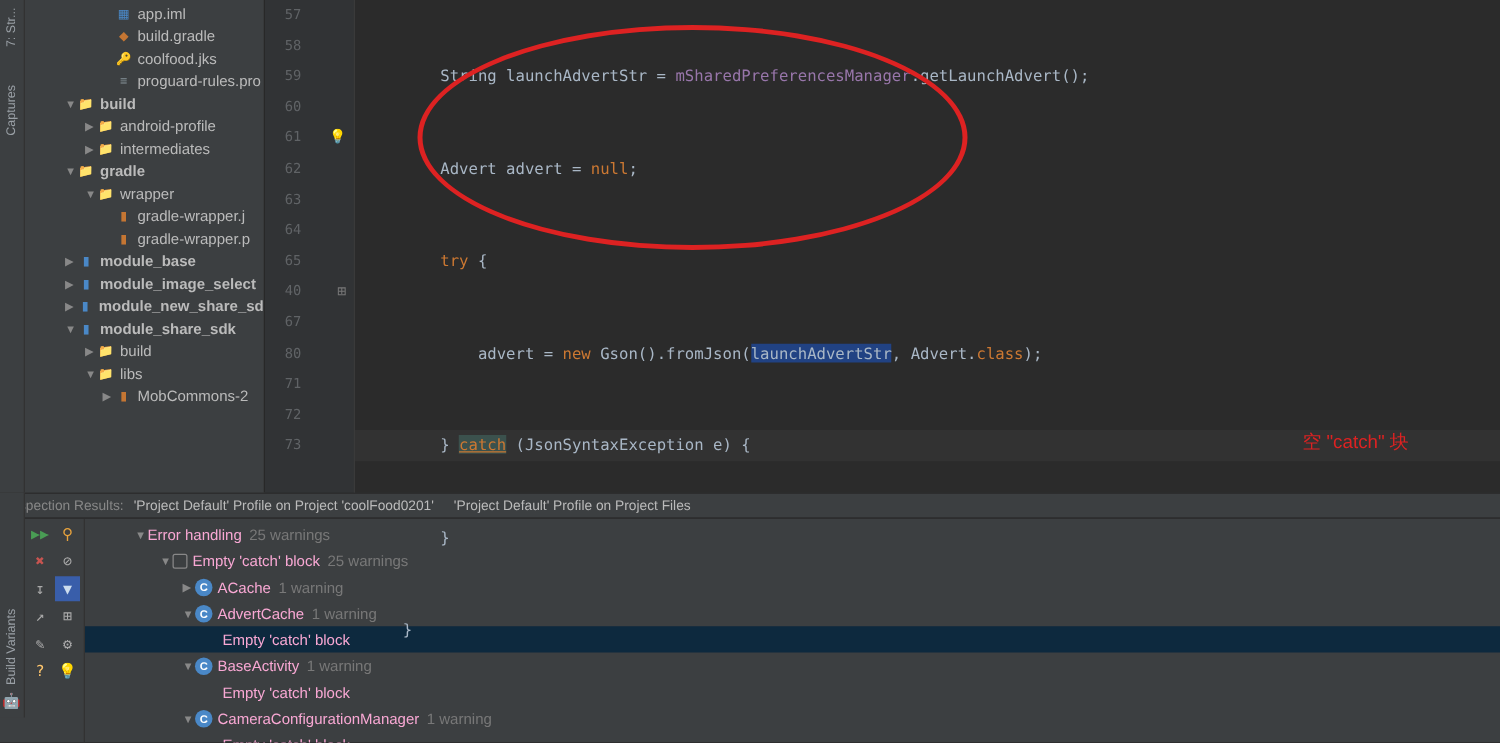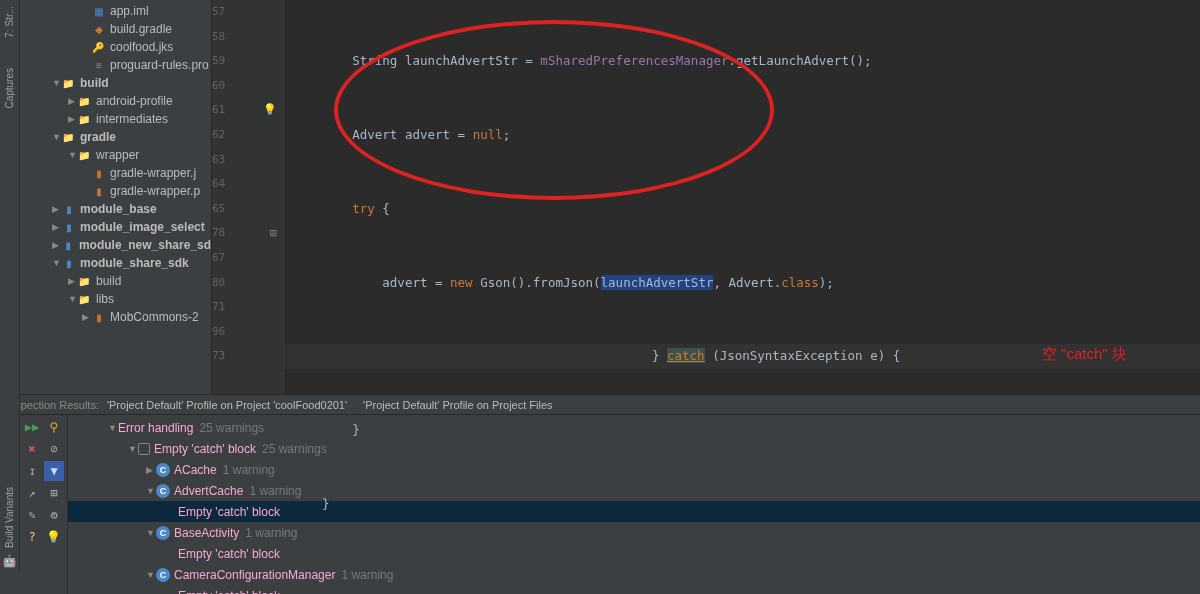--- a/index.html
+++ b/index.html
@@ -77,21 +77,21 @@
   .editor-area {
     flex: 1;
     background: #2b2b2b;
     display: flex;
     position: relative;
   }
   .gutter {
     width: 72px;
     background: #313335;
     border-right: 1px solid #3a3a3a;
-    text-align: left;
+    text-align: center;
     color: #606366;
     font-size: 11px;
     padding-top: 0;
   }
   .gutter-line {
     height: 24.6px;
     line-height: 24.6px;
     padding-right: 26px;
     position: relative;
   }
@@ -110,21 +110,21 @@
   }
   .code {
     flex: 1;
     padding-top: 0;
     font-size: 12.5px;
     line-height: 24.6px;
     white-space: pre;
     position: relative;
   }
   .code-line { height: 24.6px; padding-left: 8px; }
-  .code-line.hl { background: #323232; text-align: center; }
+  .code-line.hl { background: #323232; }
 
   .kw { color: #cc7832; }
   .str, .field { color: #9876aa; }
   .hlbox { background: #214283; }
 
   .ellipse-overlay {
     position: absolute;
     left: 50px;
     top: 20px;
     width: 440px;
@@ -352,25 +352,25 @@
     <div class="gutter" id="gutter">
         <div class="gutter-line">57</div>
         <div class="gutter-line">58</div>
         <div class="gutter-line">59</div>
         <div class="gutter-line">60</div>
         <div class="gutter-line bulb">61</div>
         <div class="gutter-line">62</div>
         <div class="gutter-line">63</div>
         <div class="gutter-line">64</div>
         <div class="gutter-line">65</div>
-        <div class="gutter-line collapse">78</div>
+        <div class="gutter-line collapse">40</div>
         <div class="gutter-line">67</div>
         <div class="gutter-line">80</div>
         <div class="gutter-line">71</div>
-        <div class="gutter-line">96</div>
+        <div class="gutter-line">72</div>
         <div class="gutter-line">73</div>
         <div class="gutter-line"></div>
       </div>
     <div class="code">
       <div class="code-line"><span>        String launchAdvertStr = </span><span class="field">mSharedPreferencesManager</span><span>.getLaunchAdvert();</span></div>
       <div class="code-line"><span>        Advert advert = </span><span class="kw">null</span><span>;</span></div>
       <div class="code-line"><span>        </span><span class="kw">try</span><span> {</span></div>
       <div class="code-line"><span>            advert = </span><span class="kw">new</span><span> Gson().fromJson(</span><span class="hlbox">launchAdvertStr</span><span>, Advert.</span><span class="kw">class</span><span>);</span></div>
       <div class="code-line hl"><span>        } </span><span class="kw" style="background:#3b514d;text-decoration:underline">catch</span><span> (JsonSyntaxException e) {</span></div>
       <div class="code-line"><span>        }</span></div>

